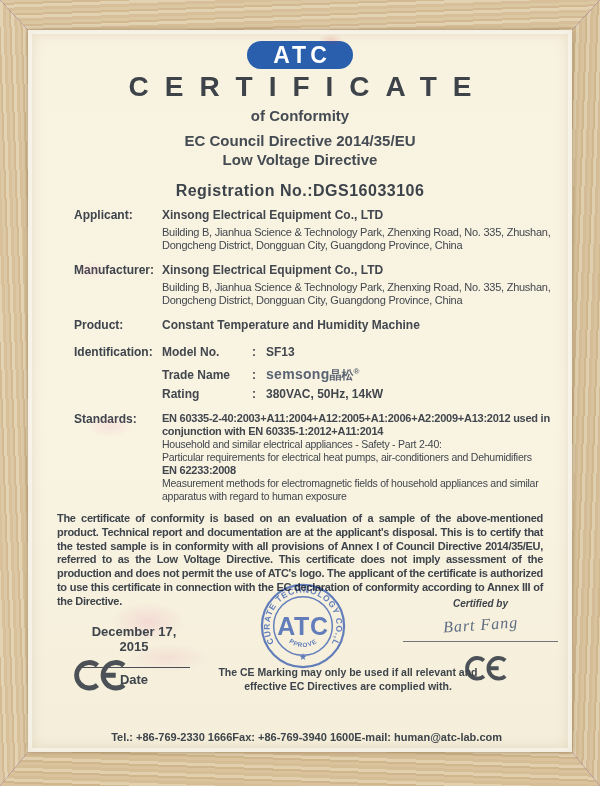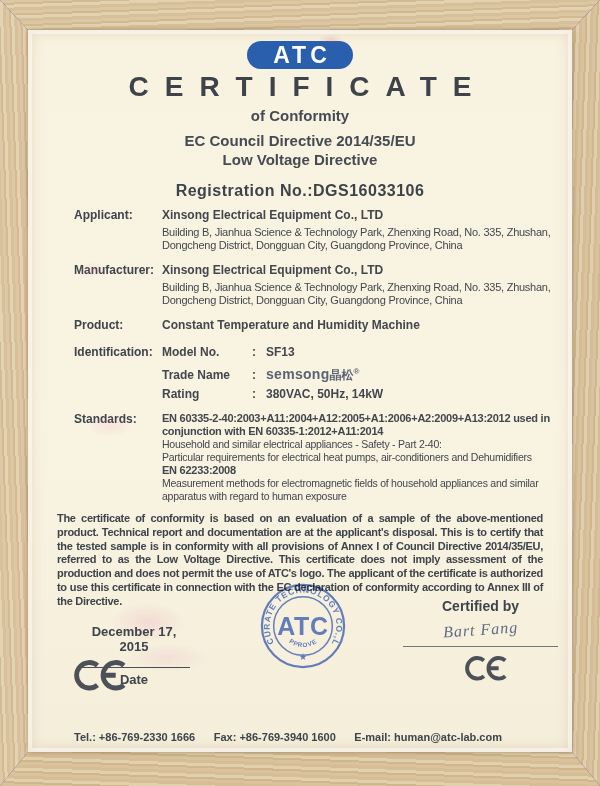--- a/index.html
+++ b/index.html
@@ -75,42 +75,42 @@
   .std-item.b { font-weight:bold; font-size:11px; }
   
   .body-par {
     position:absolute; left:29px; right:29px; top:482px; margin:0;
     font-size:11px; font-weight:bold; line-height:13.8px; text-align:justify;
     letter-spacing:-.3px; color:#3e444b;
   }
   
   .stamp { position:absolute; left:231px; top:552px; mix-blend-mode:multiply; opacity:.88; }
   .certified { position:absolute; left:375px; top:568px; width:155px; text-align:center; }
-  .cert-label { font-size:14px; font-weight:bold; color:#3e444b; }
+  .cert-label { font-size:10px; font-weight:bold; color:#3e444b;font-style:italic; }
   .sig-area { height:32px; border-bottom:1.5px solid #70757c; display:flex; align-items:center; justify-content:center; }
   .sig-text {
     font-family:"Liberation Serif", serif; font-style:italic; font-size:16px;
     color:#5d6c82; transform:rotate(-4deg); letter-spacing:1px;
   }
   .dateblock { position:absolute; left:50px; top:594px; width:112px; text-align:center; }
   .date-value { font-size:13px; font-weight:bold; color:#3e444b; border-bottom:1.5px solid #4a4f55; padding-bottom:13px; }
   .date-label { margin-top:4px; font-size:13px; font-weight:bold; color:#3e444b; }
   .ce-left  { position:absolute; left:46px;  top:630px; width:57px; }
   .ce-right { position:absolute; left:437px; top:626px; width:46px; }
   .ce-note  {
     position:absolute; left:180px; top:636px; width:280px; text-align:center;
     font-size:10.5px; font-weight:bold; line-height:13.5px; color:#3e444b;
   }
   .f-address {
     position:absolute; left:46px; top:668px; width:484px;
     font-size:11px; font-weight:bold; line-height:13.8px; letter-spacing:-.2px; color:#3e444b;
   }
   .f-contacts {
     position:absolute; left:46px; top:701px; width:428px;
-    display:flex; justify-content:space-between;
+    display:flex; justify-content:flex-end;
     font-size:11px; font-weight:bold; color:#3e444b;
   }
 </style>
 </head>
 <body>
 
 <div class="scene">
   <div class="wood wood-top"></div>
   <div class="wood wood-bottom"></div>
   <div class="wood wood-left"></div>
@@ -210,20 +210,21 @@
         <path d="M 98.1,10.8 A 25,25 0 1 0 98.1,49.2 M 57,30 L 82,30"></path>
       </g>
     </svg>
     <svg class="ce-right" viewBox="0 0 112 60">
       <g fill="none" stroke="#4b5157" stroke-width="9.5">
         <path d="M 46.1,10.8 A 25,25 0 1 0 46.1,49.2"></path>
         <path d="M 98.1,10.8 A 25,25 0 1 0 98.1,49.2 M 57,30 L 82,30"></path>
       </g>
     </svg>
 
+    <div class="ce-note">The CE Marking may only be used if all relevant and effective EC Directives are complied with.</div>
 
 
     <div class="f-contacts">
       <span>Tel.: +86-769-2330 1666</span>
       <span>Fax: +86-769-3940 1600</span>
       <span>E-mail: human@atc-lab.com</span>
     </div>
   </div>
 </div>
 

